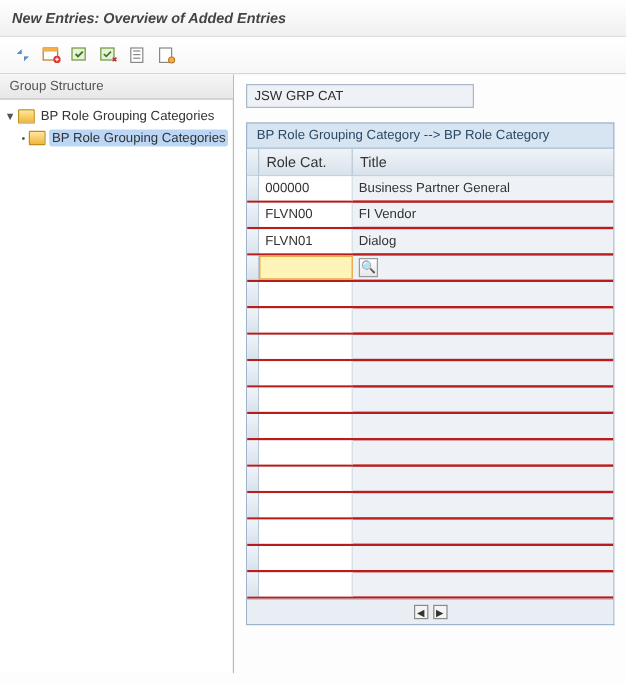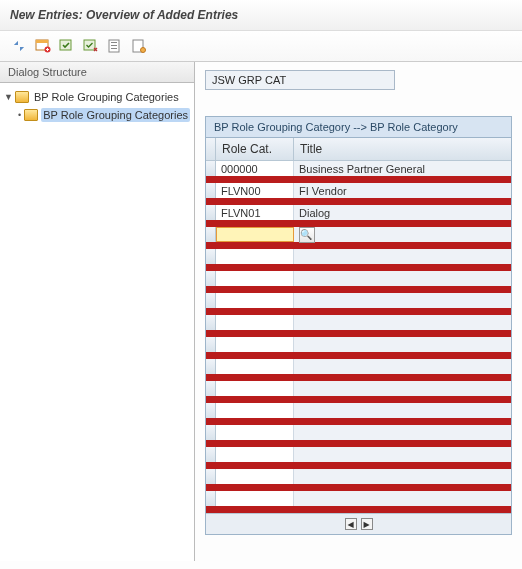--- a/index.html
+++ b/index.html
@@ -116,21 +116,21 @@
     .form-value-box {
       border: 1px solid #a9b8c8;
       background: #eef2f7;
       padding: 3px 6px;
       font-size: 11px;
       color: #2a2a2a;
     }
     .form-value-box.narrow { width: 86px; }
     .form-value-box.wide   { width: 190px; }
     .subheader {
-      margin-top: 26px;
+      margin-top: 12px;
       border: 1px solid #9db4c9;
       background: #d7e4f2;
       padding: 4px 8px;
       font-size: 11px;
       color: #2b4a66;
     }
     .grid {
       border: 1px solid #9db4c9;
       border-top: none;
       width: 100%;
@@ -153,21 +153,21 @@
       flex: 1;
       padding: 4px 6px;
     }
     .grid-body {
       background: #eef2f7;
     }
     .grid-row {
       display: flex;
       height: 22px;
       align-items: stretch;
-      border-bottom: 7px solid #b91c1c;
+      border-bottom: 2px solid #b91c1c;
     }
     .cell-handle {
       width: 10px;
       background: linear-gradient(to bottom, #f0f4f9, #d8e2eb);
       border-right: 1px solid #b7c7d4;
     }
     .cell-a {
       width: 78px;
       border-right: 1px solid #cfd9e3;
       padding: 3px 5px;
@@ -259,21 +259,21 @@
         <rect x="2" y="2" width="10" height="12" fill="#fff" stroke="#888"></rect>
         <circle cx="12" cy="12" r="2.5" fill="#f2b04a" stroke="#c07820"></circle>
       </svg>
   </span>
 </div>
 
 <div class="divider"></div>
 
 <div class="main">
   <div class="sidebar">
-    <div class="sidebar-header">Dialog Structure</div>
+    <div class="sidebar-header">Group Structure</div>
     <div class="tree">
       <div class="tree-node">
         <span class="chevron">▼</span>
         <span class="folder-icon folder-open"></span>
         <span class="tree-label">BP Role Grouping Categories</span>
       </div>
       <div class="tree-node indent-1">
         <span class="chevron">•</span>
         <span class="folder-icon folder-open"></span>
         <span class="tree-label tree-selected">BP Role Grouping Categories</span>

